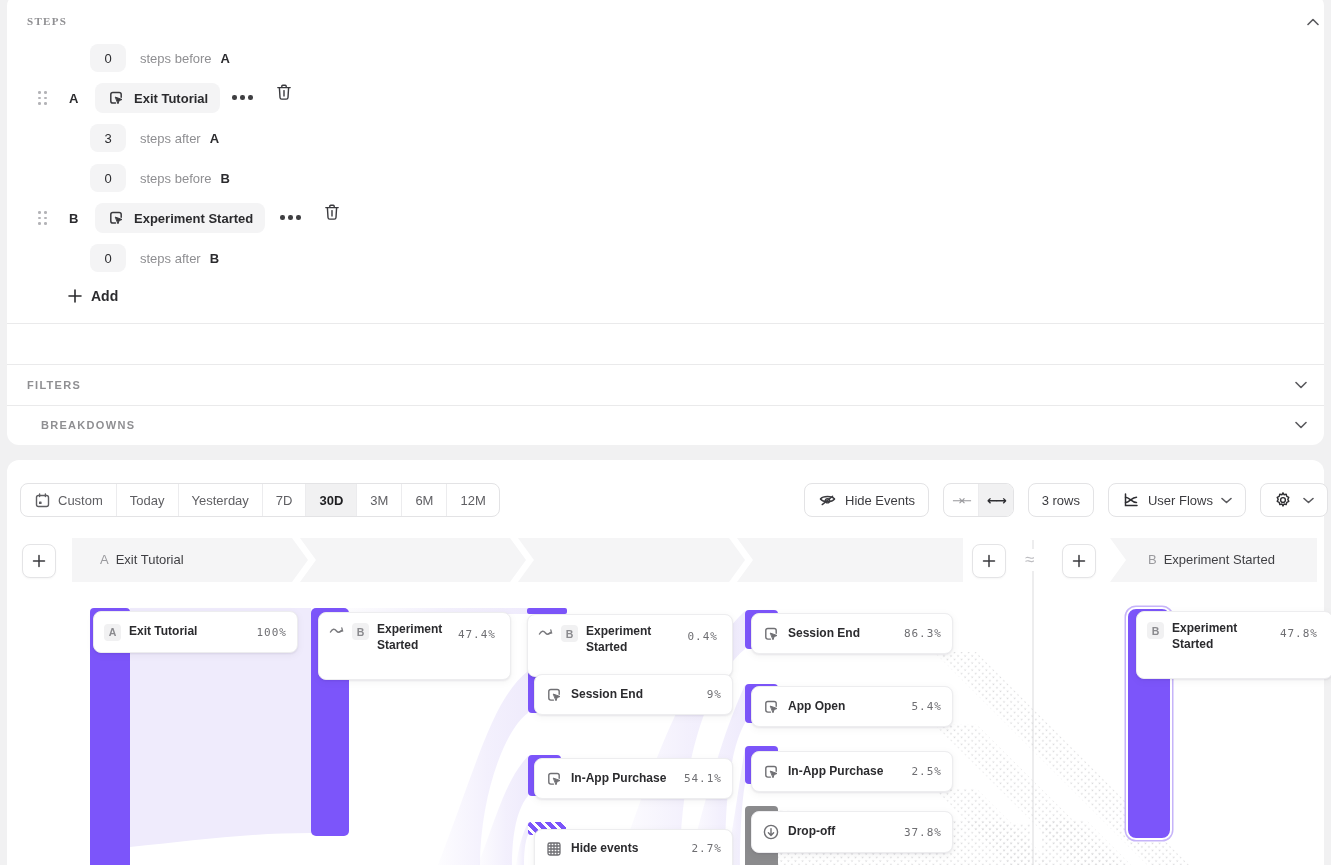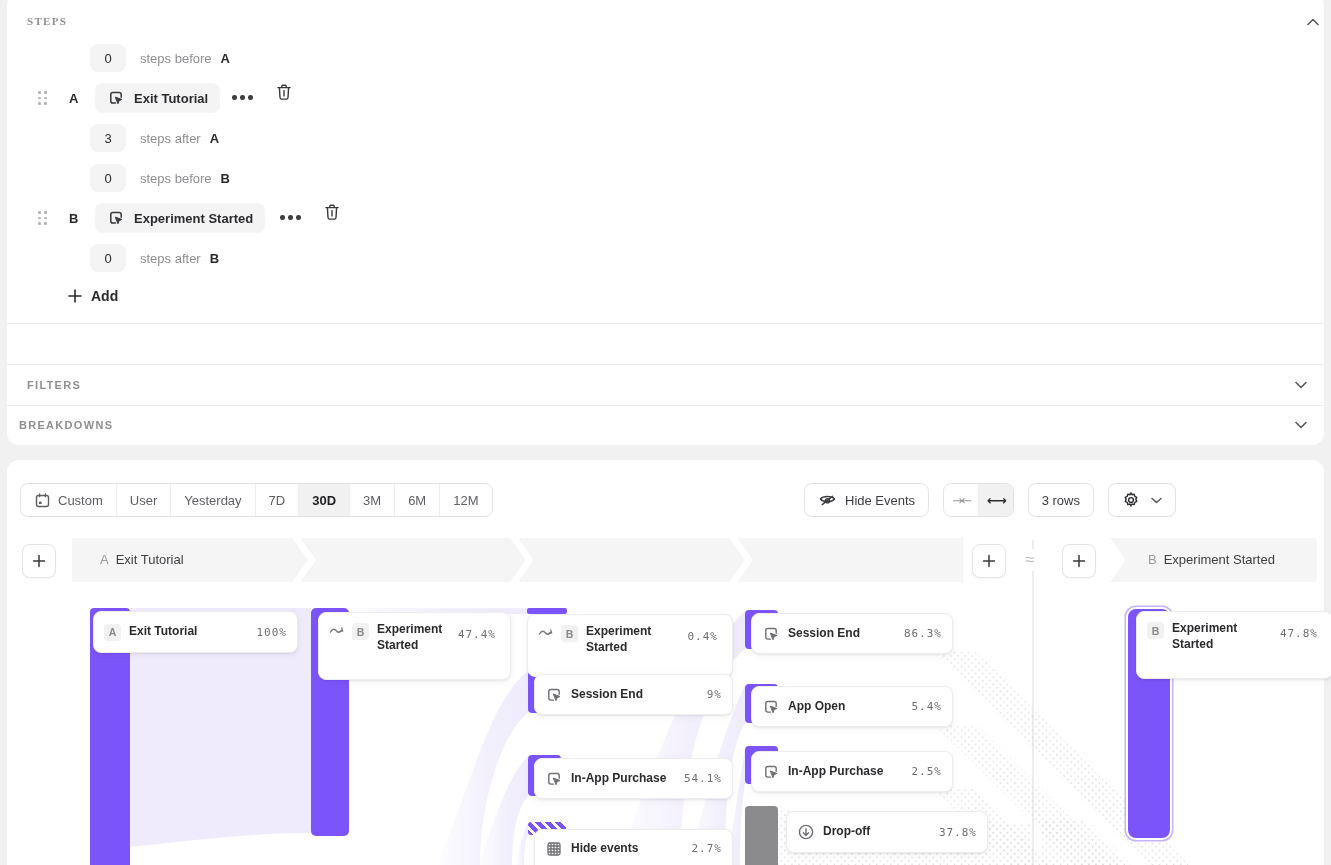--- a/index.html
+++ b/index.html
@@ -165,42 +165,42 @@
   <div class="hdivider" style="top:329px;"></div>
   <div class="hdivider" style="top:370px;"></div>
   <div class="abs" style="left:0;right:0;top:371px;height:40px;cursor:pointer;padding-left:20px;">
     <span class="sec-title abs" style="left:20px;top:14px;">FILTERS</span>
     <svg class="abs" style="right:17px;top:16px;" width="12" height="8">
       <polyline class="chev" points="1,1.5 6,6.5 11,1.5"></polyline>
       </svg>
   </div>
   <div class="hdivider" style="top:411px;"></div>
   <div class="abs" style="left:0;right:0;top:412px;height:39px;cursor:pointer;">
-    <span class="sec-title abs" style="left:12px;top:13px;text-align:center;">BREAKDOWNS</span>
+    <span class="sec-title abs" style="left:34px;top:13px;text-align:center;">BREAKDOWNS</span>
     <svg class="abs" style="right:17px;top:15px;" width="12" height="8">
       <polyline class="chev" points="1,1.5 6,6.5 11,1.5"></polyline>
       </svg>
   </div>
 </div>
 
 <div class="panel" id="bottom-panel"></div>
 
 <div class="seg" style="left:20px;top:483px;">
   <div class="cell">
     <span class="fic">
       <svg width="17" height="17" viewBox="0 0 17 17" fill="none" stroke="#5F5F63" stroke-width="1.4" stroke-linecap="round">
         <rect x="2.5" y="3.5" width="12" height="11" rx="2"></rect>
         <path d="M5.6 2 v2.6 M11.4 2 v2.6"></path>
         <rect x="5" y="9.4" width="2.6" height="2.6" rx="0.6" fill="#5F5F63" stroke="none"></rect>
         </svg>
       </span>
     <span>Custom</span>
   </div>
   <div class="cell">
-      <span>User</span>
+      <span>Today</span>
     </div>
   <div class="cell">
       <span>Yesterday</span>
     </div>
   <div class="cell">
       <span>7D</span>
     </div>
   <div class="cell sel">
       <span>30D</span>
     </div>
@@ -230,20 +230,33 @@
   <div class="seg" style="position:relative;">
     <div class="cell" style="padding:0 8px;">
       <span class="arrowtxt" style="color:#9A9A9E;">→←</span>
     </div>
     <div class="cell sel" style="padding:0 8px;">
       <span class="arrowtxt" style="color:#2E2E32;">←→</span>
     </div>
   </div>
   <div class="btn">
     <span>3 rows</span>
+  </div>
+  <div class="btn">
+    <span class="fic">
+      <svg width="18" height="18" viewBox="0 0 18 18" fill="none" stroke="#2E2E32" stroke-width="1.5" stroke-linecap="round">
+        <path d="M3.5 3 V14.5 H15"></path>
+        <path d="M3.5 6.2 C7.5 6.2 9.5 11.6 14.5 11.6"></path>
+        <path d="M3.5 11.6 C7.5 11.6 9.5 6.2 14.5 6.2"></path>
+        </svg>
+      </span>
+    <span>User Flows</span>
+    <svg width="11" height="7">
+      <polyline class="chev" points="1,1.5 5.5,5.5 10,1.5"></polyline>
+      </svg>
   </div>
   <div class="btn" style="gap:11px;">
     <span class="fic">
       <svg width="18" height="18" viewBox="0 0 18 18" fill="none" stroke="#2E2E32" stroke-width="1.4">
         <circle cx="9" cy="9" r="2.4"></circle>
         <path d="M9 1.8 l1 2 2.2-.6 .6 2.2 2 1 -1 2 1 2 -2 1 -.6 2.2 -2.2 -.6 -1 2 -1 -2 -2.2 .6 -.6 -2.2 -2 -1 1 -2 -1 -2 2 -1 .6 -2.2 2.2 .6 z" stroke-linejoin="round"></path>
         </svg>
       </span>
     <svg width="11" height="7">
       <polyline class="chev" points="1,1.5 5.5,5.5 10,1.5"></polyline>
@@ -422,21 +435,21 @@
   <span class="fic">
     <svg width="18" height="18" viewBox="0 0 18 18" fill="none" stroke="#6F6F73" stroke-width="1.4" stroke-linecap="round" stroke-linejoin="round">
       <path d="M14.2 8.2 V5.6 a2.1 2.1 0 0 0 -2.1 -2.1 H5.9 a2.1 2.1 0 0 0 -2.1 2.1 v6.4 a2.1 2.1 0 0 0 2.1 2.1 h2.6"></path>
       <path d="M8.6 8.2 l6.4 2.3 -2.8 1.1 -1.1 2.8 z" fill="#6F6F73" stroke-width="1"></path>
       </svg>
     </span>
   <span class="fname">In-App Purchase</span>
   <span class="fpct">2.5%</span>
 </div>
 
-<div class="fcard" style="left:786px;top:811px;width:180px;height:40px;">
+<div class="fcard" style="left:751px;top:811px;width:180px;height:40px;">
   <span class="fic">
     <svg width="18" height="18" viewBox="0 0 18 18" fill="none" stroke="#6F6F73" stroke-width="1.4" stroke-linecap="round" stroke-linejoin="round">
       <circle cx="9" cy="9" r="6.6"></circle>
       <path d="M9 5.6 V12 M6.4 9.8 L9 12.4 L11.6 9.8"></path>
       </svg>
     </span>
   <span class="fname">Drop-off</span>
   <span class="fpct">37.8%</span>
 </div>
 

